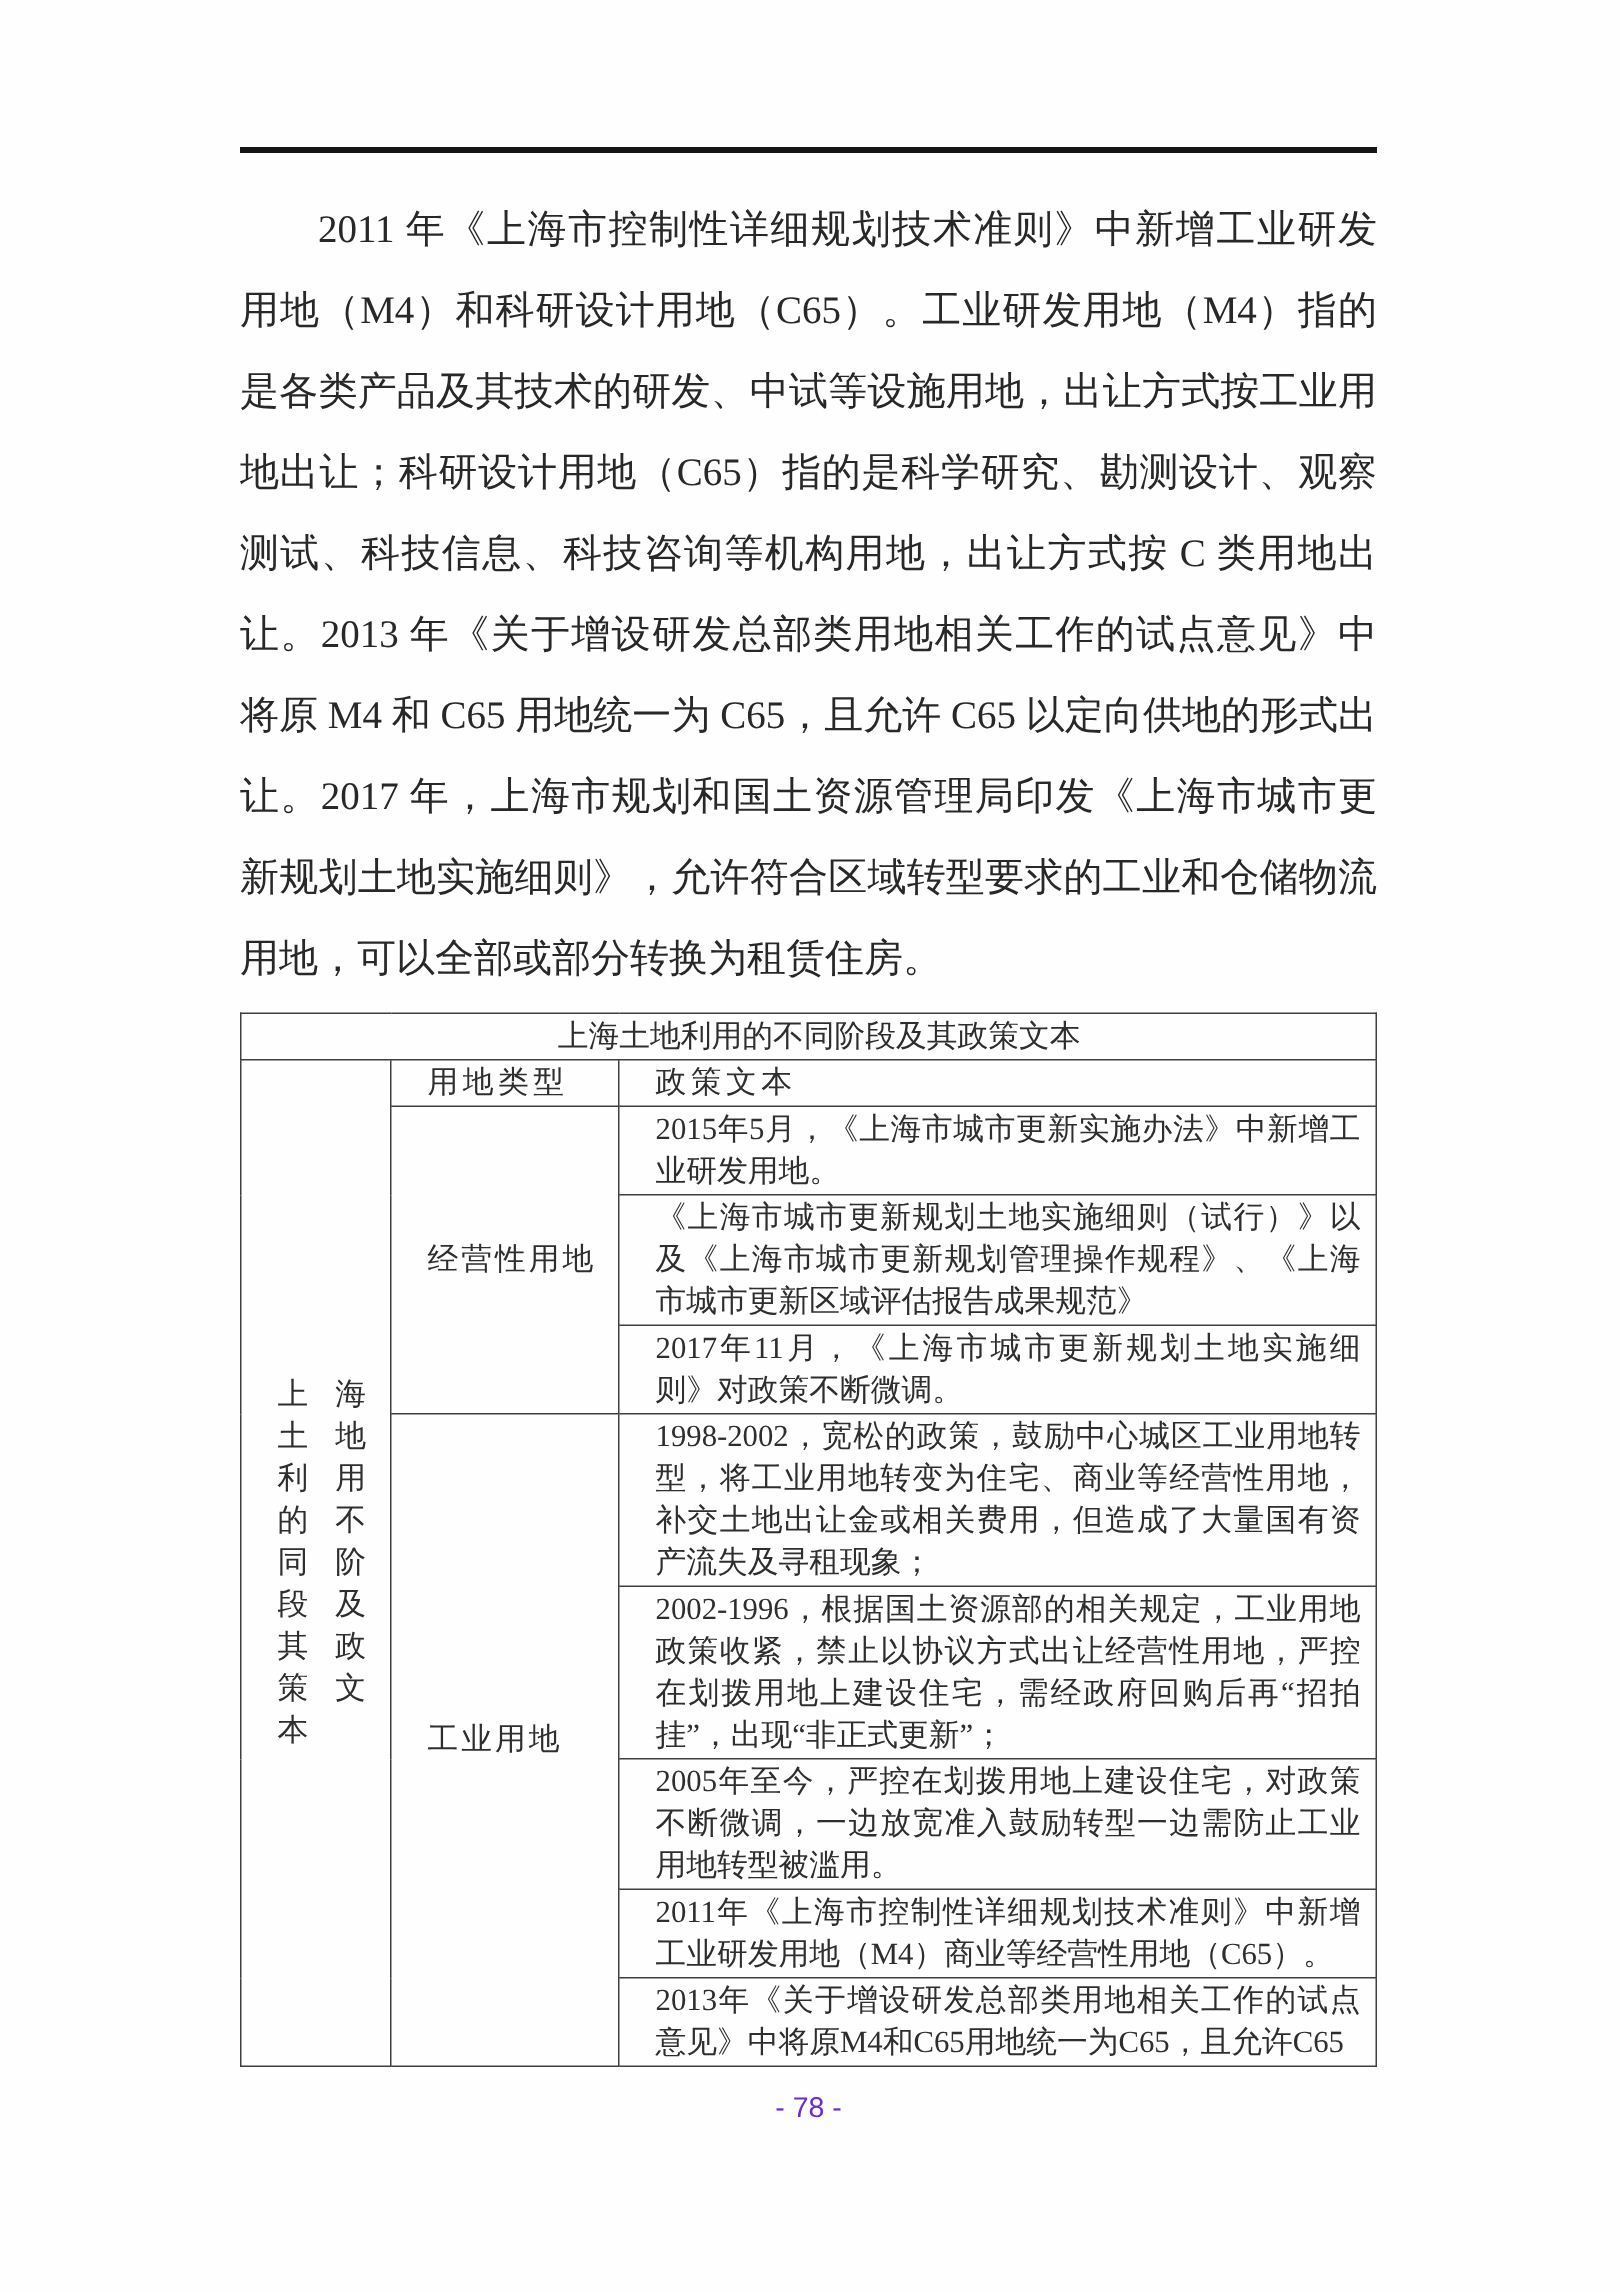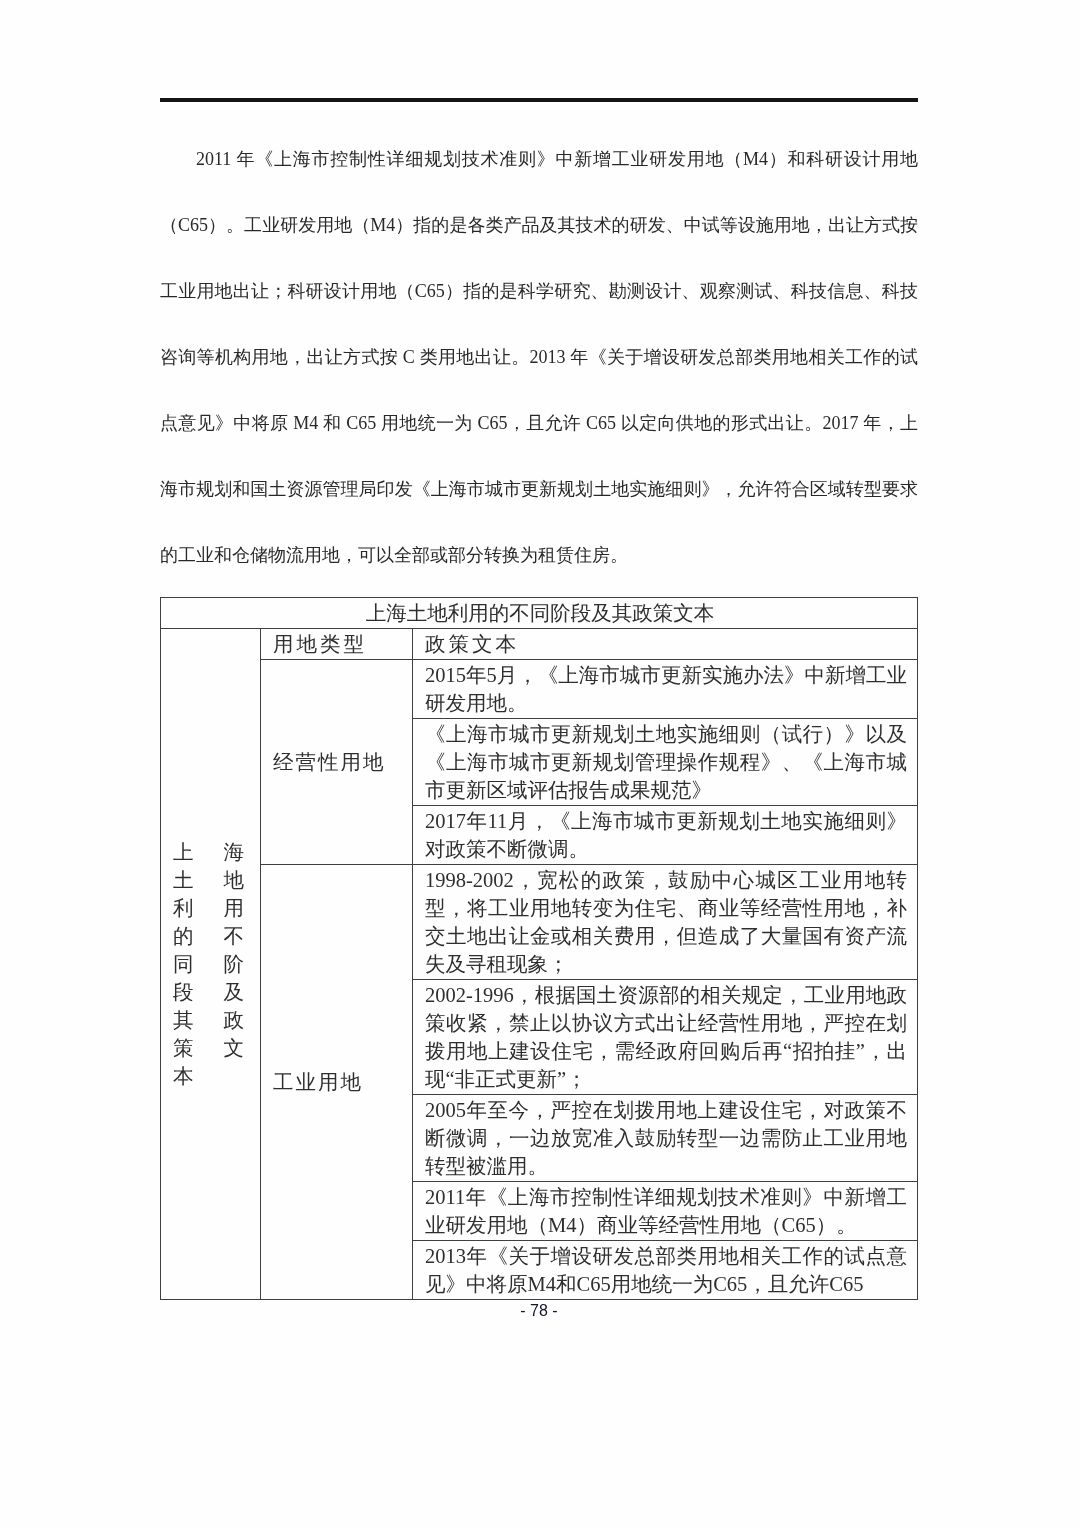--- a/index.html
+++ b/index.html
@@ -22,38 +22,38 @@
     top: 98px;
     width: 758px;
   }
   .top-rule {
     height: 4px;
     background: #151515;
     margin-bottom: 24px;
   }
   .para {
     margin: 0;
-    font-size: 18px;
-    line-height: 66px;
+    font-size: 26px;
+    line-height: 54px;
     text-align: justify;
     text-indent: 2em;
     color: #282828;
   }
   table.policy {
     border-collapse: collapse;
     table-layout: fixed;
     width: 757px;
     margin-top: 9px;
     color: #2e2e2e;
   }
   table.policy td {
     border: 1.6px solid #3f3f3f;
     font-size: 20.5px;
     line-height: 28px;
-    padding: 1px 10px 1px 12px;
+    padding: 1px 10px 1px 24px;
     vertical-align: middle;
     overflow: hidden;
   }
   td.t-title {
     text-align: center;
     font-size: 21px;
     height: 25px;
     line-height: 25px;
     padding: 1px 4px;
   }
@@ -74,25 +74,25 @@
   }
   td.t-type {
     font-size: 21px;
     letter-spacing: 2px;
   }
   td.t-cell {
     text-align: justify;
     word-break: break-word;
   }
   .footer {
-    margin-top: 2px;
+    margin-top: 17px;
     text-align: center;
     font-family: "Liberation Sans", "DejaVu Sans", sans-serif;
-    font-size: 16px;
-    color: #0f172a;
+    font-size: 19px;
+    color: #6d28d9;
   }
 </style>
 </head>
 <body>
 
 <div class="page">
   <div class="content">
 
     <div class="top-rule"></div>
 

